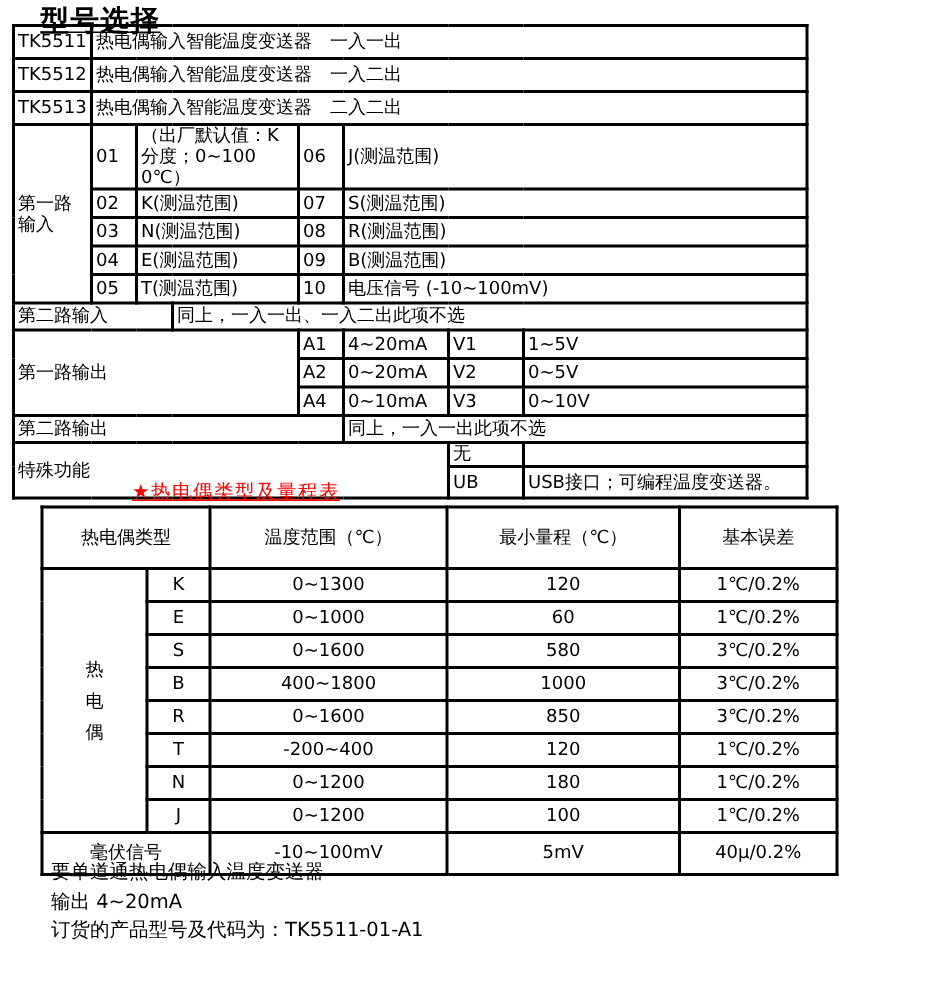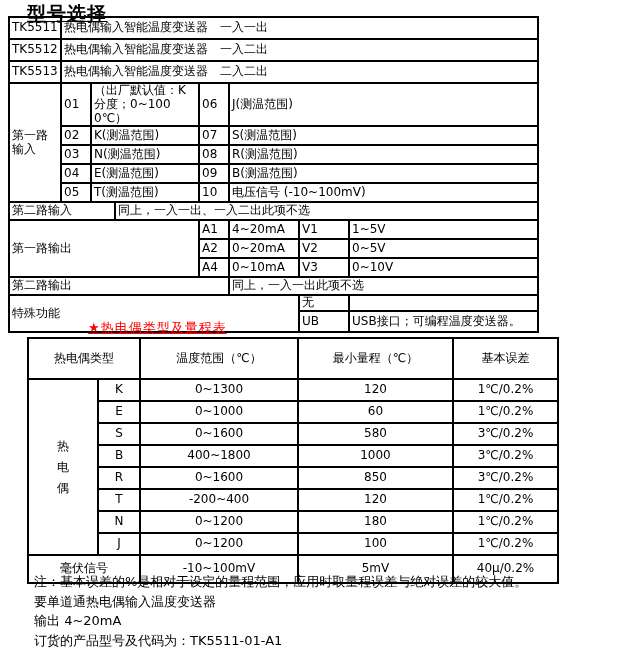--- a/index.html
+++ b/index.html
@@ -241,19 +241,18 @@
     <tr class="h23">
       <td colspan="2">毫伏信号</td>
       <td>-10~100mV</td>
       <td>5mV</td>
       <td>40μ/0.2%</td>
     </tr>
   </tbody>
     </table>
 
   <div class="notes">
-    <div>注：基本误差的%是相对于设定的量程范围，应用时取量程误差与绝对误差的较大值。</div>
     <div>要单道通热电偶输入温度变送器</div>
     <div>输出 4~20mA</div>
     <div>订货的产品型号及代码为：TK5511-01-A1</div>
   </div>
 
 </div>
 
 </body></html>

